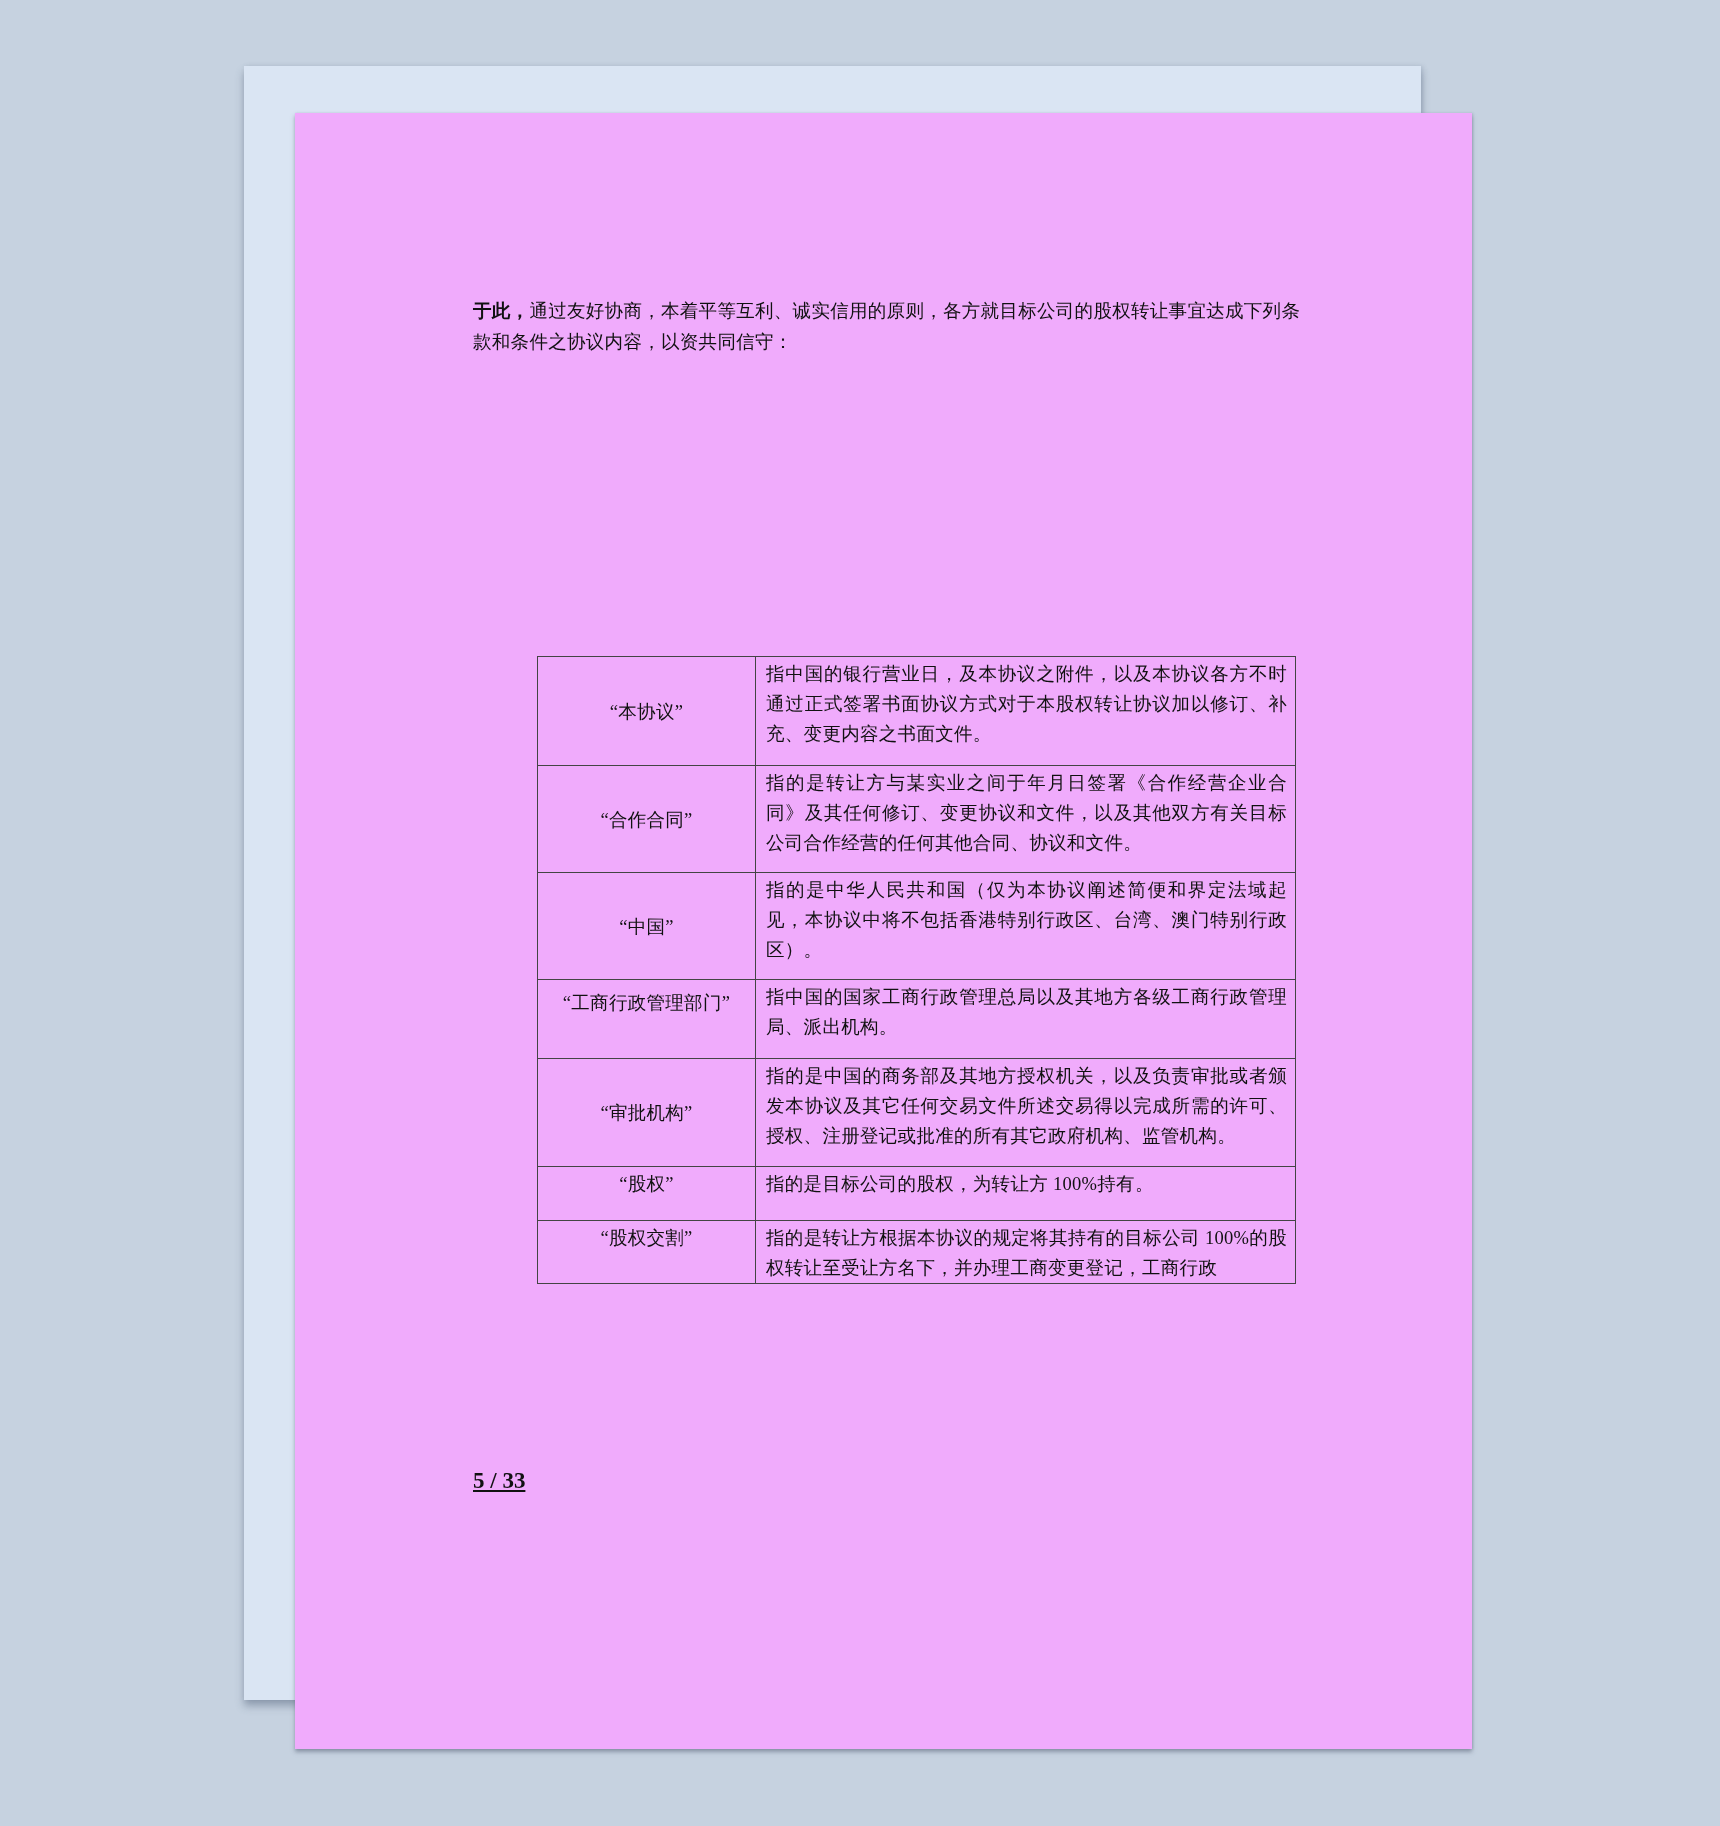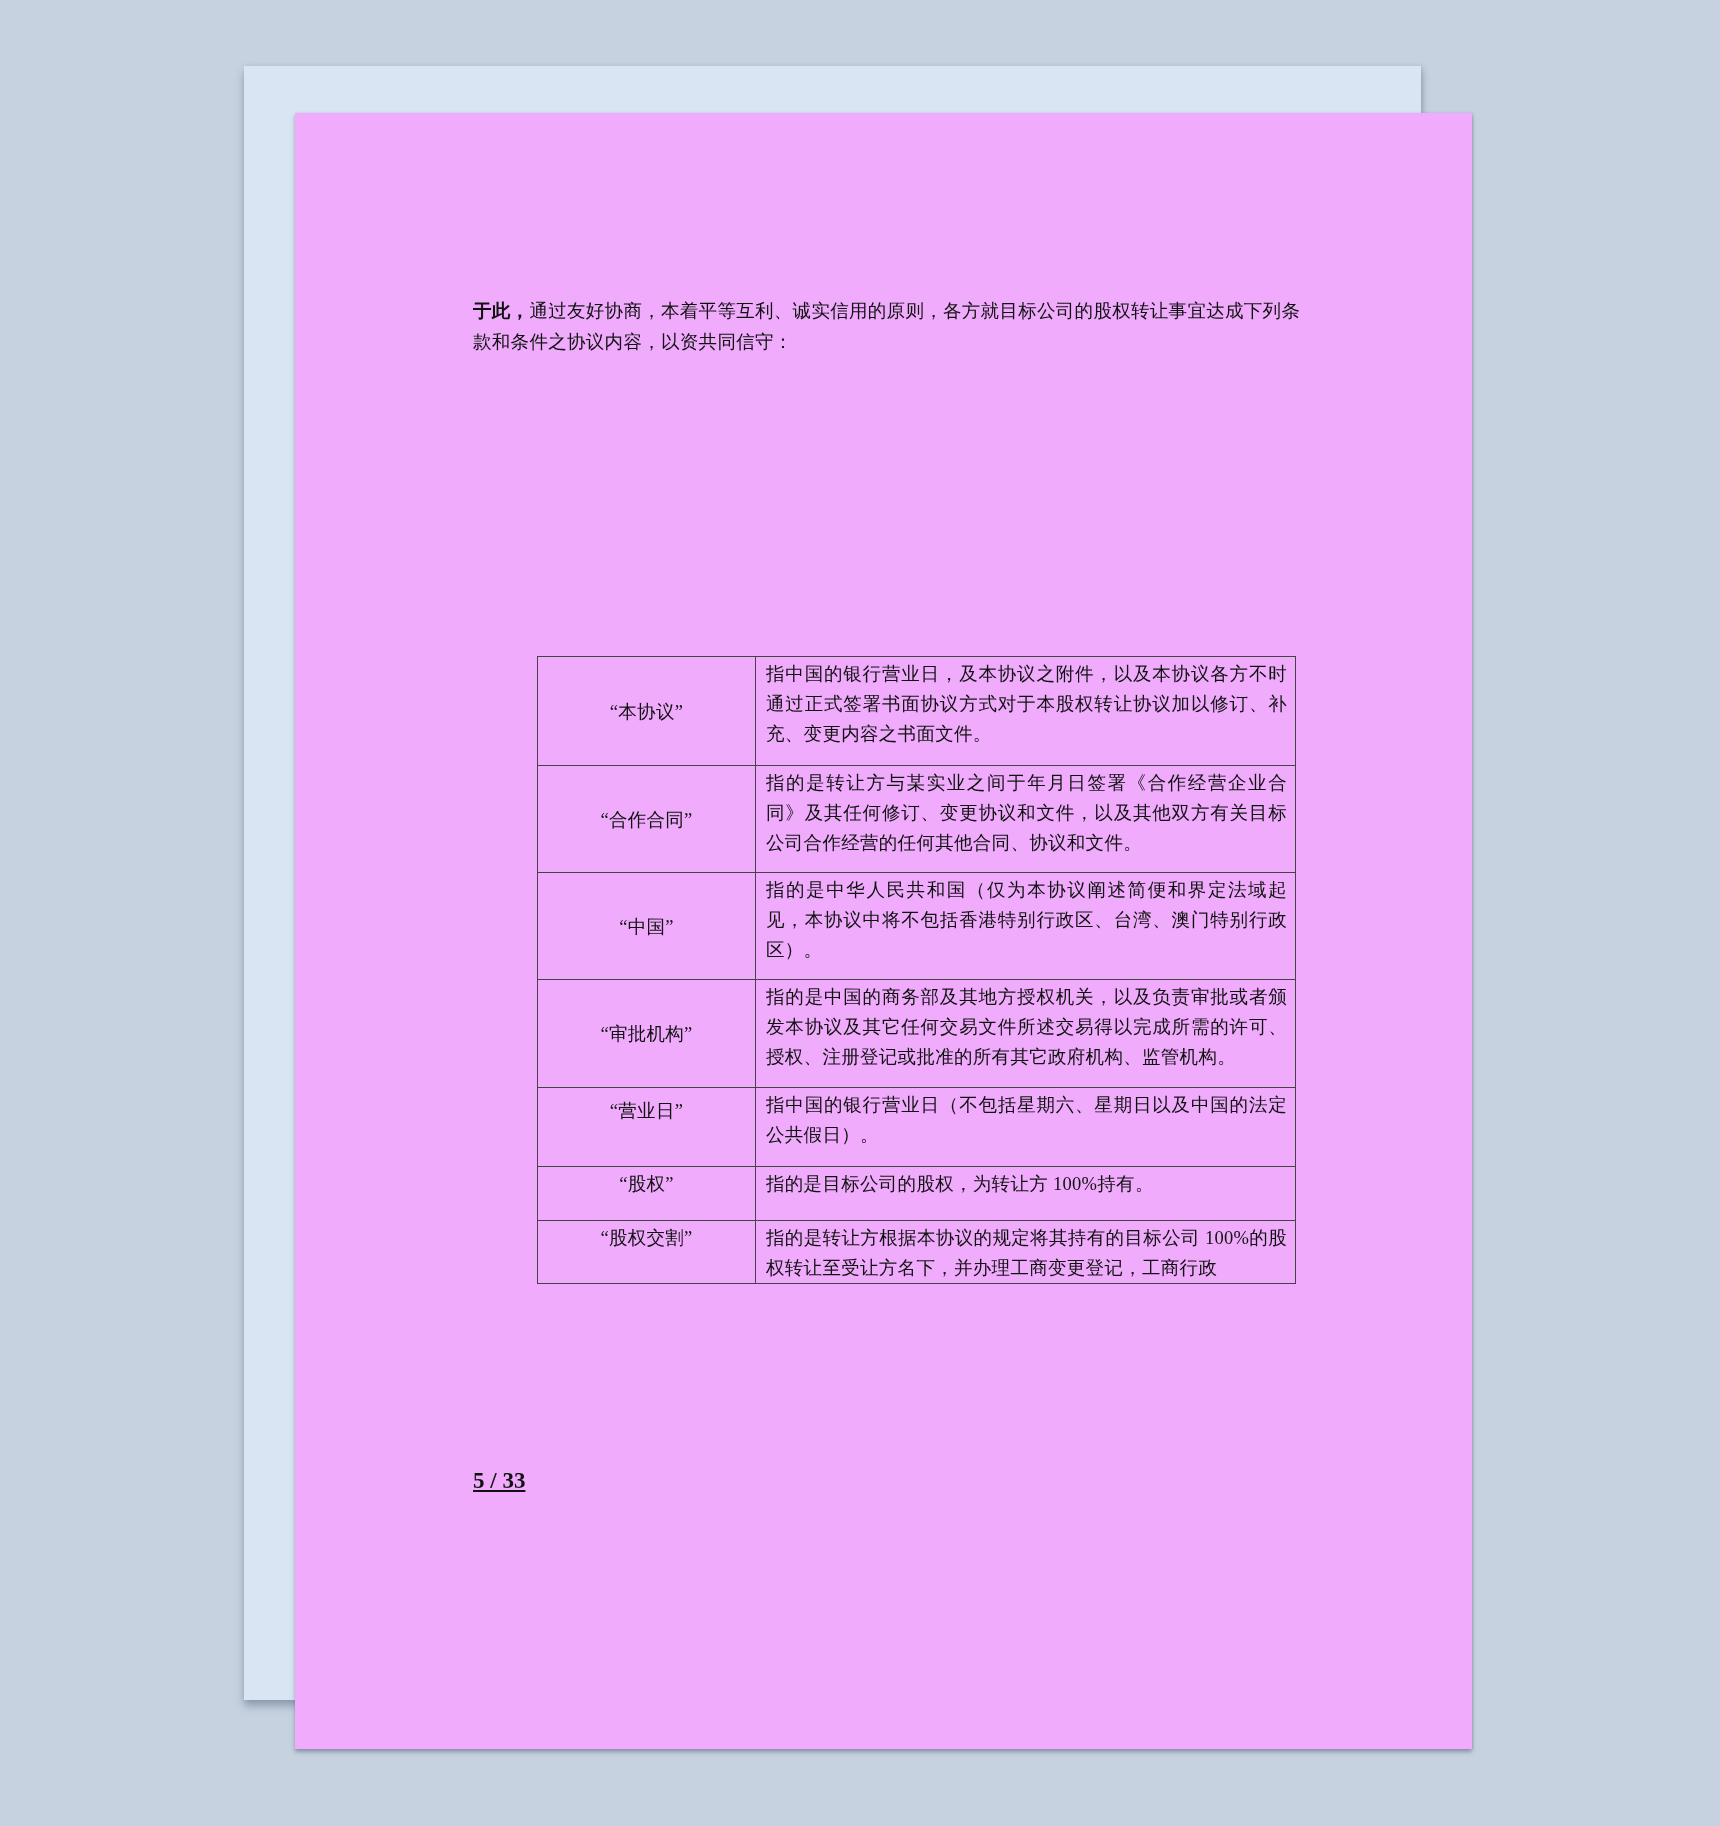--- a/index.html
+++ b/index.html
@@ -117,27 +117,27 @@
         <td class="def">指中国的银行营业日，及本协议之附件，以及本协议各方不时通过正式签署书面协议方式对于本股权转让协议加以修订、补充、变更内容之书面文件。</td>
       </tr>
       <tr style="height:107px;">
         <td class="term">“合作合同”</td>
         <td class="def">指的是转让方与某实业之间于年月日签署《合作经营企业合同》及其任何修订、变更协议和文件，以及其他双方有关目标公司合作经营的任何其他合同、协议和文件。</td>
       </tr>
       <tr style="height:107px;">
         <td class="term">“中国”</td>
         <td class="def">指的是中华人民共和国（仅为本协议阐述简便和界定法域起见，本协议中将不包括香港特别行政区、台湾、澳门特别行政区）。</td>
       </tr>
+      <tr style="height:79px;">
+        <td class="term top">“工商行政管理部门”</td>
+        <td class="def">指中国的国家工商行政管理总局以及其地方各级工商行政管理局、派出机构。</td>
+      </tr>
       <tr style="height:108px;">
         <td class="term">“审批机构”</td>
         <td class="def">指的是中国的商务部及其地方授权机关，以及负责审批或者颁发本协议及其它任何交易文件所述交易得以完成所需的许可、授权、注册登记或批准的所有其它政府机构、监管机构。</td>
-      </tr>
-      <tr style="height:79px;">
-        <td class="term top">“营业日”</td>
-        <td class="def">指中国的银行营业日（不包括星期六、星期日以及中国的法定公共假日）。</td>
       </tr>
       <tr style="height:54px;">
         <td class="term top" style="padding-top:4px;">“股权”</td>
         <td class="def">指的是目标公司的股权，为转让方 100%持有。</td>
       </tr>
       <tr style="height:63px;">
         <td class="term top" style="padding-top:4px;">“股权交割”</td>
         <td class="def" style="padding-bottom:0;">指的是转让方根据本协议的规定将其持有的目标公司 100%的股权转让至受让方名下，并办理工商变更登记，工商行政</td>
       </tr>
     </tbody>

